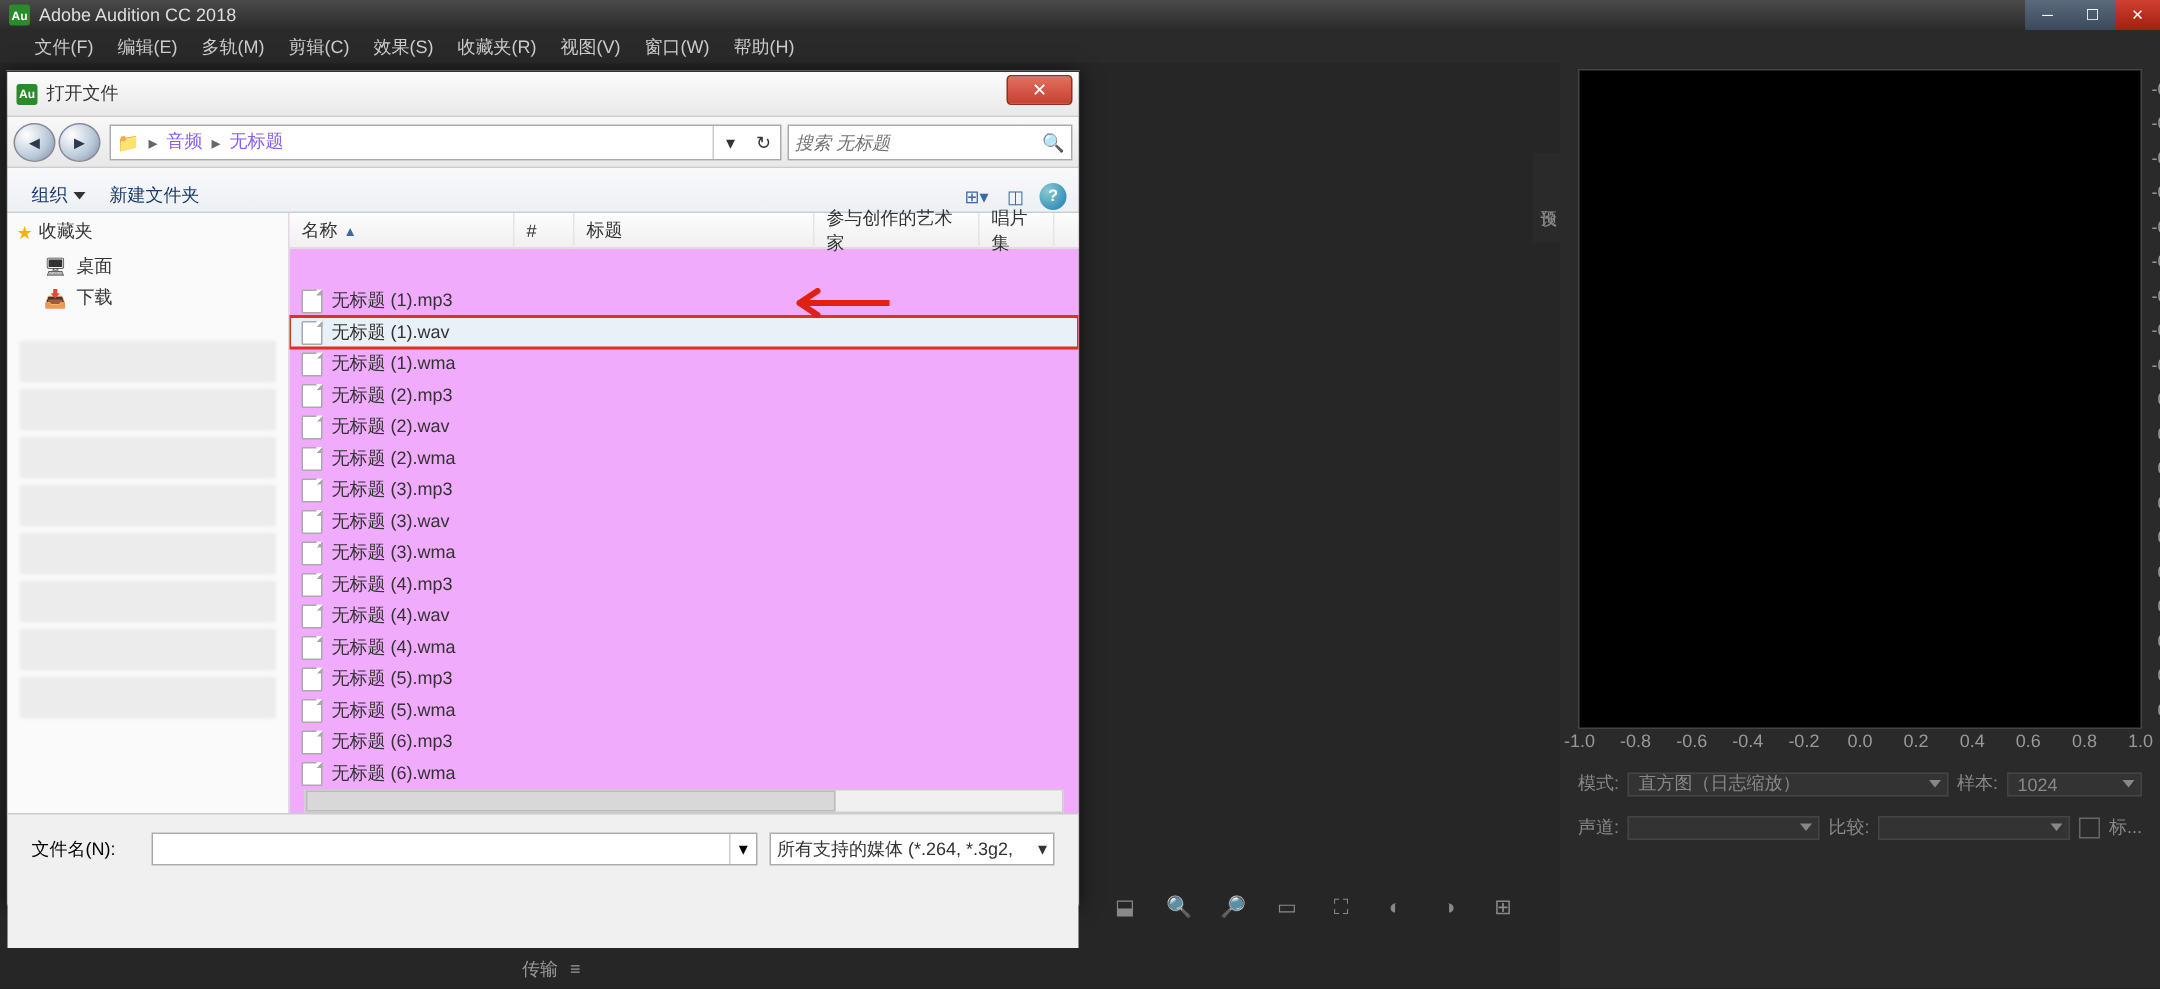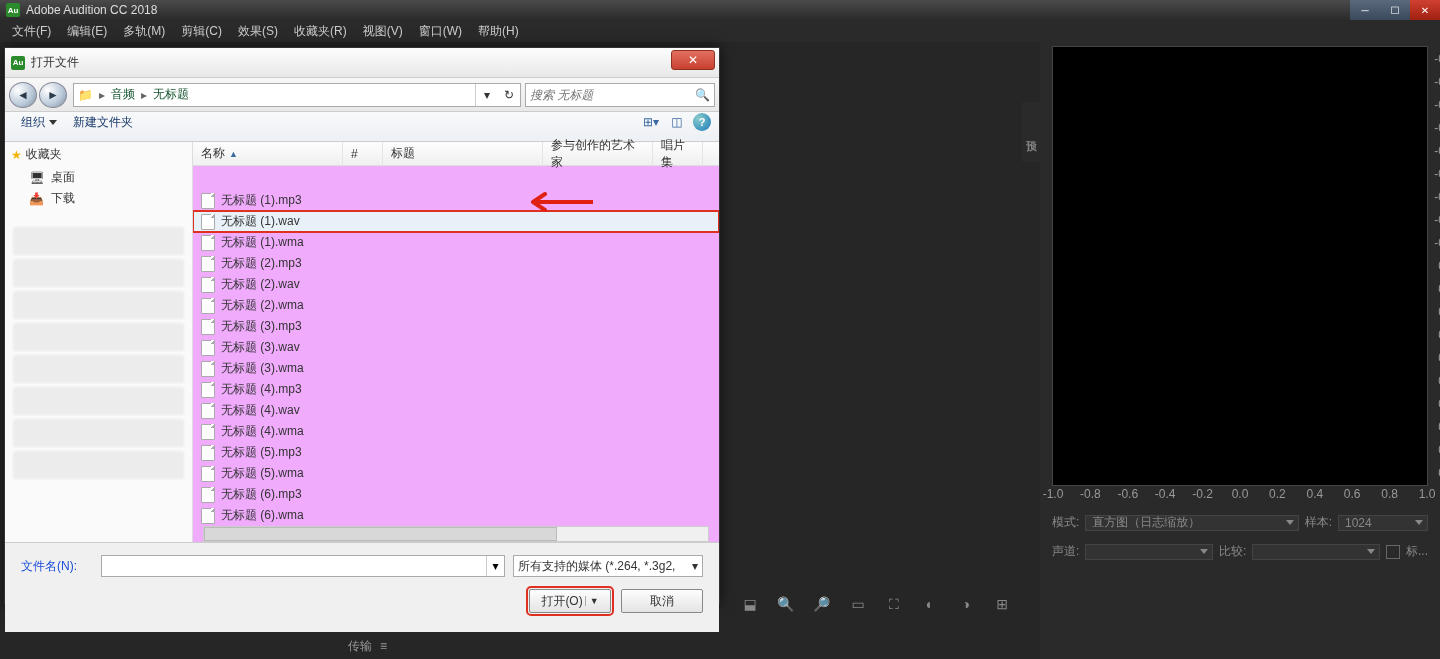--- a/index.html
+++ b/index.html
@@ -7,21 +7,21 @@
 
 .app-titlebar{height:20px;background:linear-gradient(to bottom,#4a4a4a,#2a2a2a);display:flex;align-items:center;color:#ddd;padding-left:6px;position:relative;}
 .app-icon{width:14px;height:14px;background:#2b8a2b;display:inline-flex;align-items:center;justify-content:center;color:#fff;font-size:8px;font-weight:bold;border-radius:2px;margin-right:6px;}
 .app-title{font-size:12px;}
 .win-controls{position:absolute;right:0;top:0;display:flex;height:20px;}
 .win-btn{width:30px;height:20px;display:flex;align-items:center;justify-content:center;color:#fff;font-size:10px;}
 .win-min{background:linear-gradient(#5a6a7c,#3a4a5c);}
 .win-max{background:linear-gradient(#5a6a7c,#3a4a5c);}
 .win-close{background:linear-gradient(#d04030,#a02010);}
 
-.menubar{height:22px;background:#2a2a2a;display:flex;align-items:center;padding-left:4px;color:#ccc;}
+.menubar{height:22px;background:#2a2a2a;display:flex;align-items:center;padding-left:15px;color:#ccc;}
 .menubar-item{padding:0 8px;height:22px;line-height:22px;}
 
 .main-dark{position:absolute;top:42px;left:0;right:0;bottom:0;background:#262626;}
 .bottom-toolbar{position:absolute;bottom:40px;left:340px;right:420px;height:30px;display:flex;align-items:center;}
 .tool-icon{width:24px;height:24px;margin:0 6px;color:#888;display:flex;align-items:center;justify-content:center;font-size:14px;}
 .transport-label{position:absolute;bottom:0;left:340px;color:#999;padding:4px 8px;}
 .transport-hamburger{color:#999;margin-left:8px;}
 
 .right-panel{position:absolute;top:42px;right:0;width:400px;bottom:0;background:#2a2a2a;}
 .panel-title{color:#ccc;padding:8px 12px;display:flex;align-items:center;}
@@ -40,28 +40,28 @@
 .dialog{position:absolute;top:47px;left:4px;width:716px;height:557px;background:#fff;border:1px solid #333;box-shadow:0 0 12px rgba(0,0,0,.6);}
 .dlg-titlebar{height:30px;background:linear-gradient(#fdfdfd,#e8e8e8);display:flex;align-items:center;border-bottom:1px solid #ccc;position:relative;}
 .dlg-icon{width:14px;height:14px;background:#2b8a2b;margin:0 6px;border-radius:2px;display:flex;align-items:center;justify-content:center;color:#fff;font-size:8px;font-weight:bold;}
 .dlg-title{color:#333;}
 .dlg-close{position:absolute;right:4px;top:2px;width:44px;height:20px;background:linear-gradient(#e27060,#c84030);border:1px solid #903020;border-radius:3px;color:#fff;display:flex;align-items:center;justify-content:center;font-size:12px;}
 
 .dlg-nav{height:34px;background:linear-gradient(#f8f8f8,#e8e8e8);border-bottom:1px solid #ccc;display:flex;align-items:center;padding:0 4px;}
 .nav-btn{width:28px;height:26px;background:radial-gradient(circle at 30% 30%,#fff,#b8c8d8 60%,#7a8a9a);border:1px solid #889;border-radius:50%;margin-right:2px;display:flex;align-items:center;justify-content:center;color:#2a3a4a;font-size:12px;}
 .nav-breadcrumb{flex:1;height:24px;background:#fff;border:1px solid #aaa;margin:0 4px;display:flex;align-items:center;padding-left:4px;color:#333;}
 .nav-crumb-arrow{margin:0 6px;color:#666;}
-.nav-crumb{color:#14532d;}
+.nav-crumb{color:#8b5cf6;}
 .nav-breadcrumb-buttons{margin-left:auto;display:flex;border-left:1px solid #ccc;}
 .nav-bc-btn{width:22px;height:22px;display:flex;align-items:center;justify-content:center;color:#333;}
 .nav-search{width:190px;height:24px;background:#fff;border:1px solid #aaa;display:flex;align-items:center;padding:0 4px;color:#999;}
 .nav-search input{border:none;outline:none;font-style:italic;color:#999;flex:1;}
 .nav-search-icon{color:#3a6aa0;}
 
-.dlg-toolbar{height:30px;background:linear-gradient(#f8f9fb,#edf0f4);border-bottom:1px solid #ccc;display:flex;align-items:flex-start;padding:0 8px;}
+.dlg-toolbar{height:30px;background:linear-gradient(#f8f9fb,#edf0f4);border-bottom:1px solid #ccc;display:flex;align-items:flex-end;padding:0 8px;}
 .tb-btn{color:#1a3a6a;padding:2px 8px;display:flex;align-items:center;}
 .tb-arrow{width:0;height:0;border-left:4px solid transparent;border-right:4px solid transparent;border-top:5px solid #333;margin-left:4px;}
 .tb-right{margin-left:auto;display:flex;align-items:center;gap:6px;}
 .tb-icon{width:20px;height:20px;display:flex;align-items:center;justify-content:center;color:#3a6aa0;}
 .help-icon{width:18px;height:18px;border-radius:50%;background:radial-gradient(circle at 30% 30%,#8cc,#1a7ab8);color:#fff;display:flex;align-items:center;justify-content:center;font-size:11px;font-weight:bold;}
 
 .dlg-body{display:flex;height:400px;}
 .dlg-sidebar{width:188px;background:#fafafa;border-right:1px solid #ddd;overflow:hidden;}
 .fav-header{display:flex;align-items:center;padding:4px 6px;color:#333;}
 .star-icon{color:#f5b301;margin-right:4px;}
@@ -82,21 +82,21 @@
 .fl-row.selected{background:#e8f0f8;}
 .fl-row.highlighted{outline:2px solid #e03020;outline-offset:-1px;}
 .file-icon{width:14px;height:16px;border:1px solid #aaa;border-radius:1px;margin-right:6px;background:#fff;position:relative;}
 .file-icon:before{content:"";position:absolute;right:-1px;top:-1px;width:4px;height:4px;background:linear-gradient(135deg,#fff 50%,#aaa 50%);}
 .red-arrow{position:absolute;top:50px;left:330px;width:70px;height:20px;pointer-events:none;}
 .fl-scroll{position:absolute;bottom:0;left:10px;right:10px;height:16px;background:#f0f0f0;border:1px solid #ccc;}
 .fl-scroll-thumb{position:absolute;left:0;top:0;bottom:0;width:70%;background:#d8d8d8;border:1px solid #bbb;}
 
 .dlg-footer{height:90px;background:#f0f0f0;border-top:1px solid #ccc;padding:12px 16px;display:flex;flex-direction:column;}
 .footer-row1{display:flex;align-items:center;}
-.fn-label{margin-right:24px;color:#1d4ed8;}
+.fn-label{margin-right:24px;color:#000000;}
 .fn-input{flex:1;height:22px;background:#fff;border:1px solid #aaa;margin-right:8px;display:flex;align-items:center;}
 .fn-input-dd{width:18px;height:20px;border-left:1px solid #ccc;display:flex;align-items:center;justify-content:center;}
 .fn-filter{width:190px;height:22px;background:#fff;border:1px solid #aaa;display:flex;align-items:center;padding:0 4px;color:#333;position:relative;}
 .footer-row2{display:flex;justify-content:flex-end;margin-top:12px;gap:10px;}
 .dlg-btn{width:82px;height:24px;background:linear-gradient(#fdfdfd,#e4e4e4);border:1px solid #888;border-radius:2px;display:flex;align-items:center;justify-content:center;color:#333;}
 .dlg-btn.highlighted{outline:2px solid #e03020;outline-offset:1px;}
 .left-tab{position:absolute;left:-18px;top:60px;width:18px;height:60px;background:#2a2a2a;color:#888;writing-mode:vertical-rl;display:flex;align-items:center;justify-content:center;font-size:11px;}
 </style>
 </head>
 <body>
@@ -357,21 +357,14 @@
       <span class="fn-label">文件名(N):</span>
       <div class="fn-input">
         <div style="flex:1"></div>
         <div class="fn-input-dd">▾</div>
       </div>
       <div class="fn-filter">
         <span>所有支持的媒体 (*.264, *.3g2,</span>
         <span style="position:absolute;right:4px">▾</span>
       </div>
     </div>
-    <div class="footer-row2">
-      <div class="dlg-btn highlighted">
-        <span>打开(O)</span>
-          <span style="margin-left:2px;border-left:1px solid #aaa;padding-left:4px;font-size:9px">▼</span>
-      </div>
-      <div class="dlg-btn">取消</div>
-    </div>
   </div>
 </div>
 
 </body></html>

